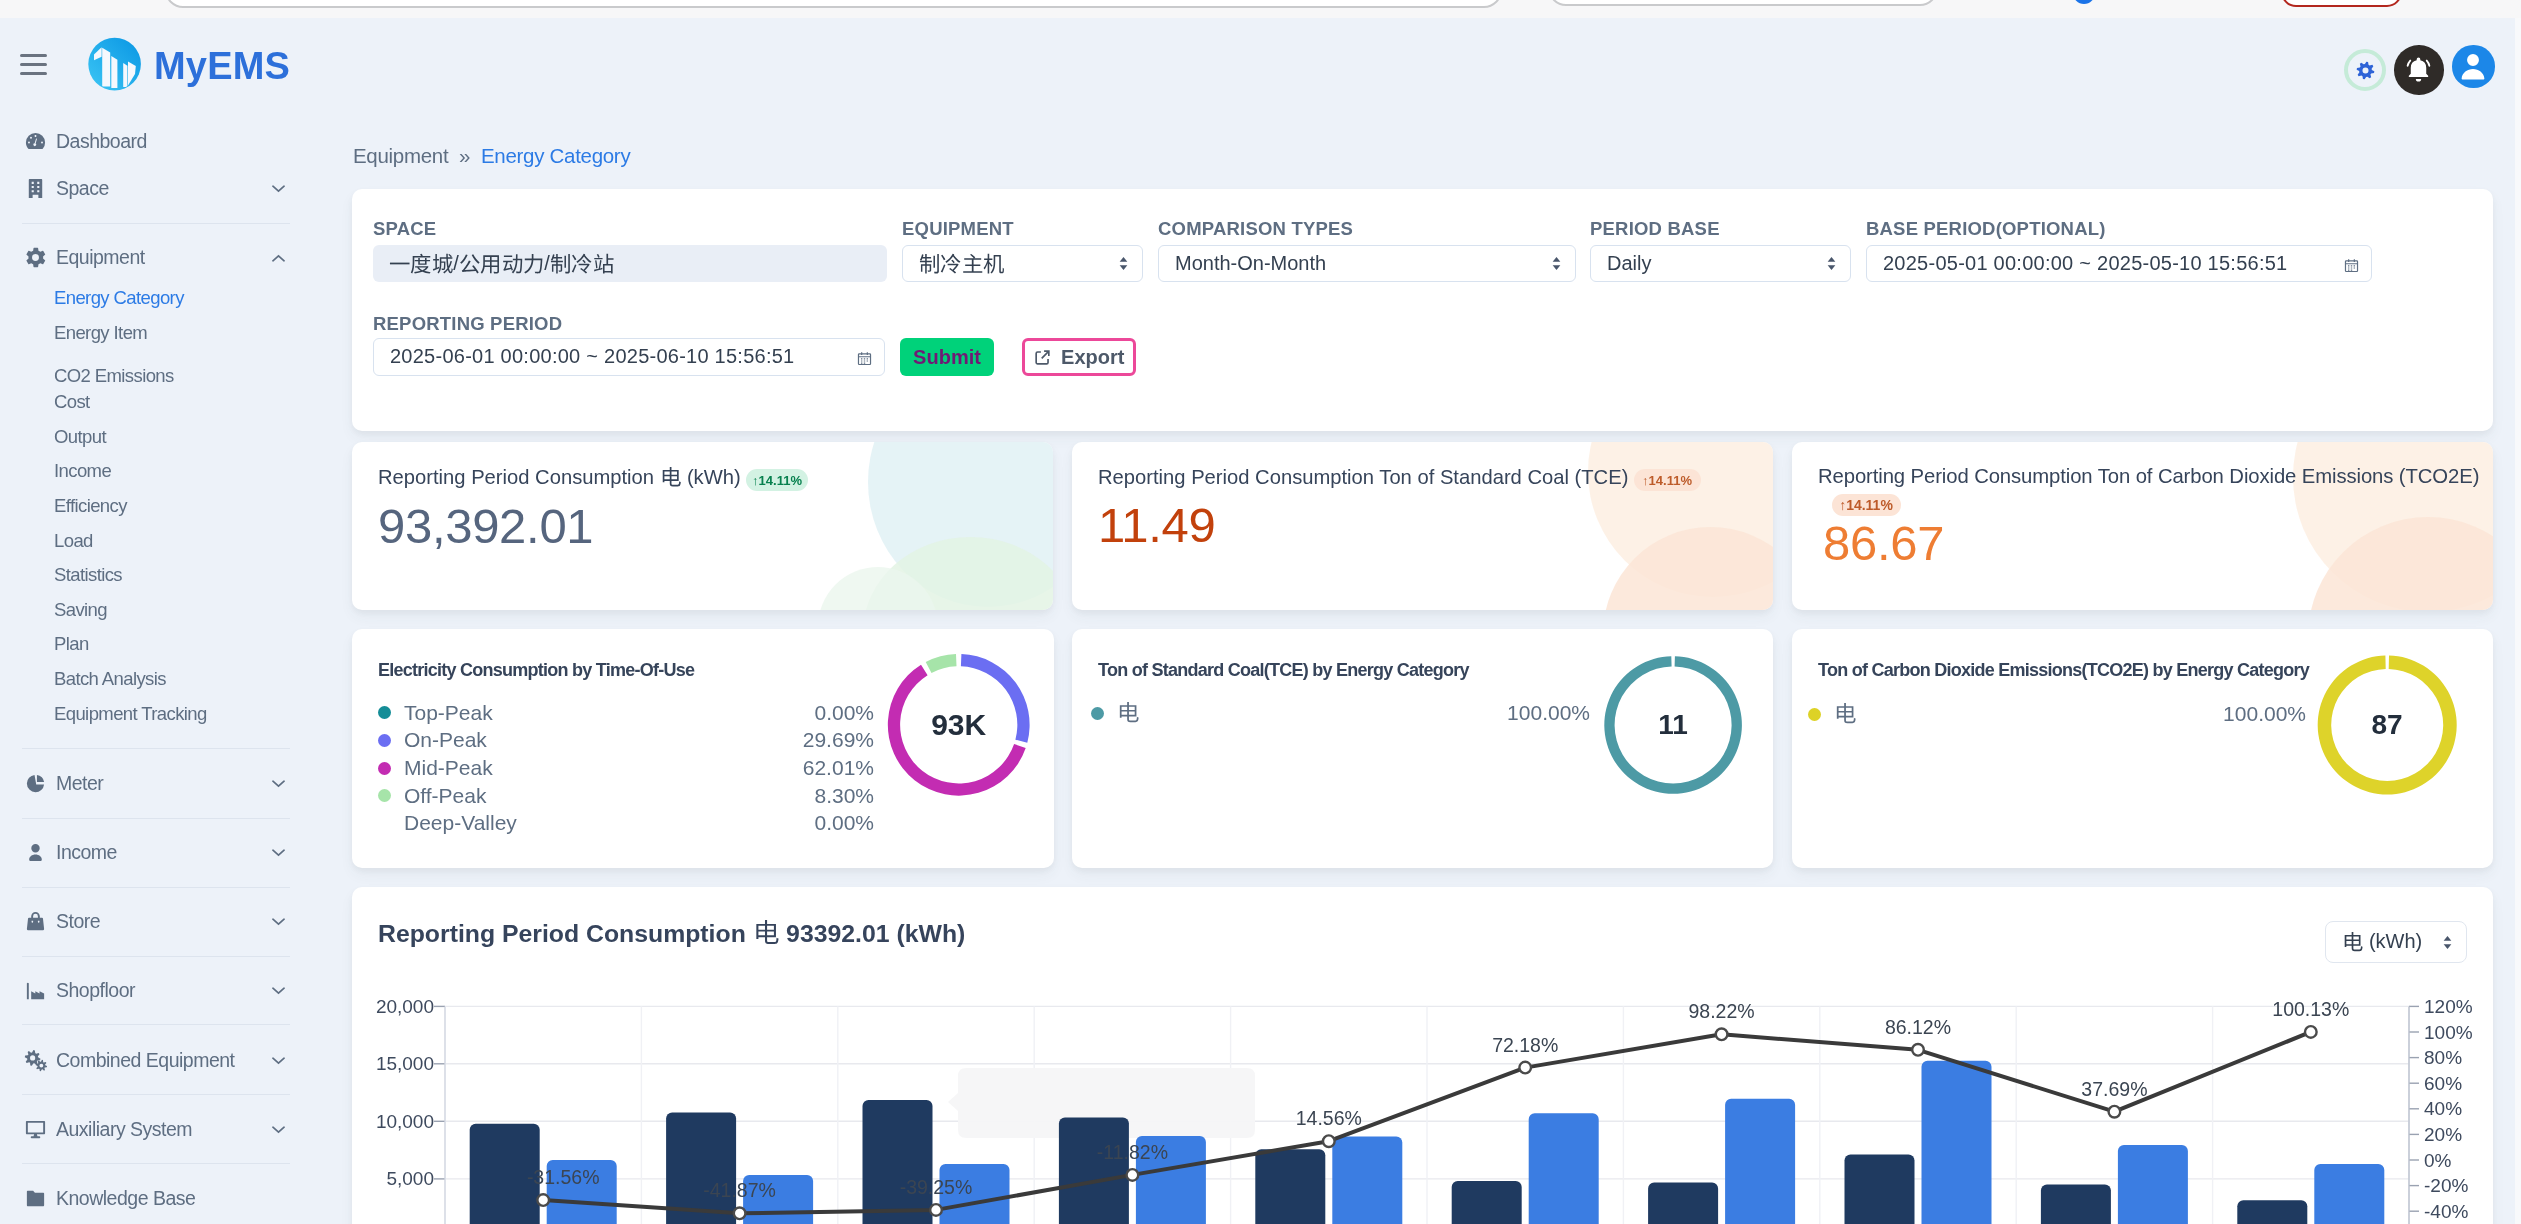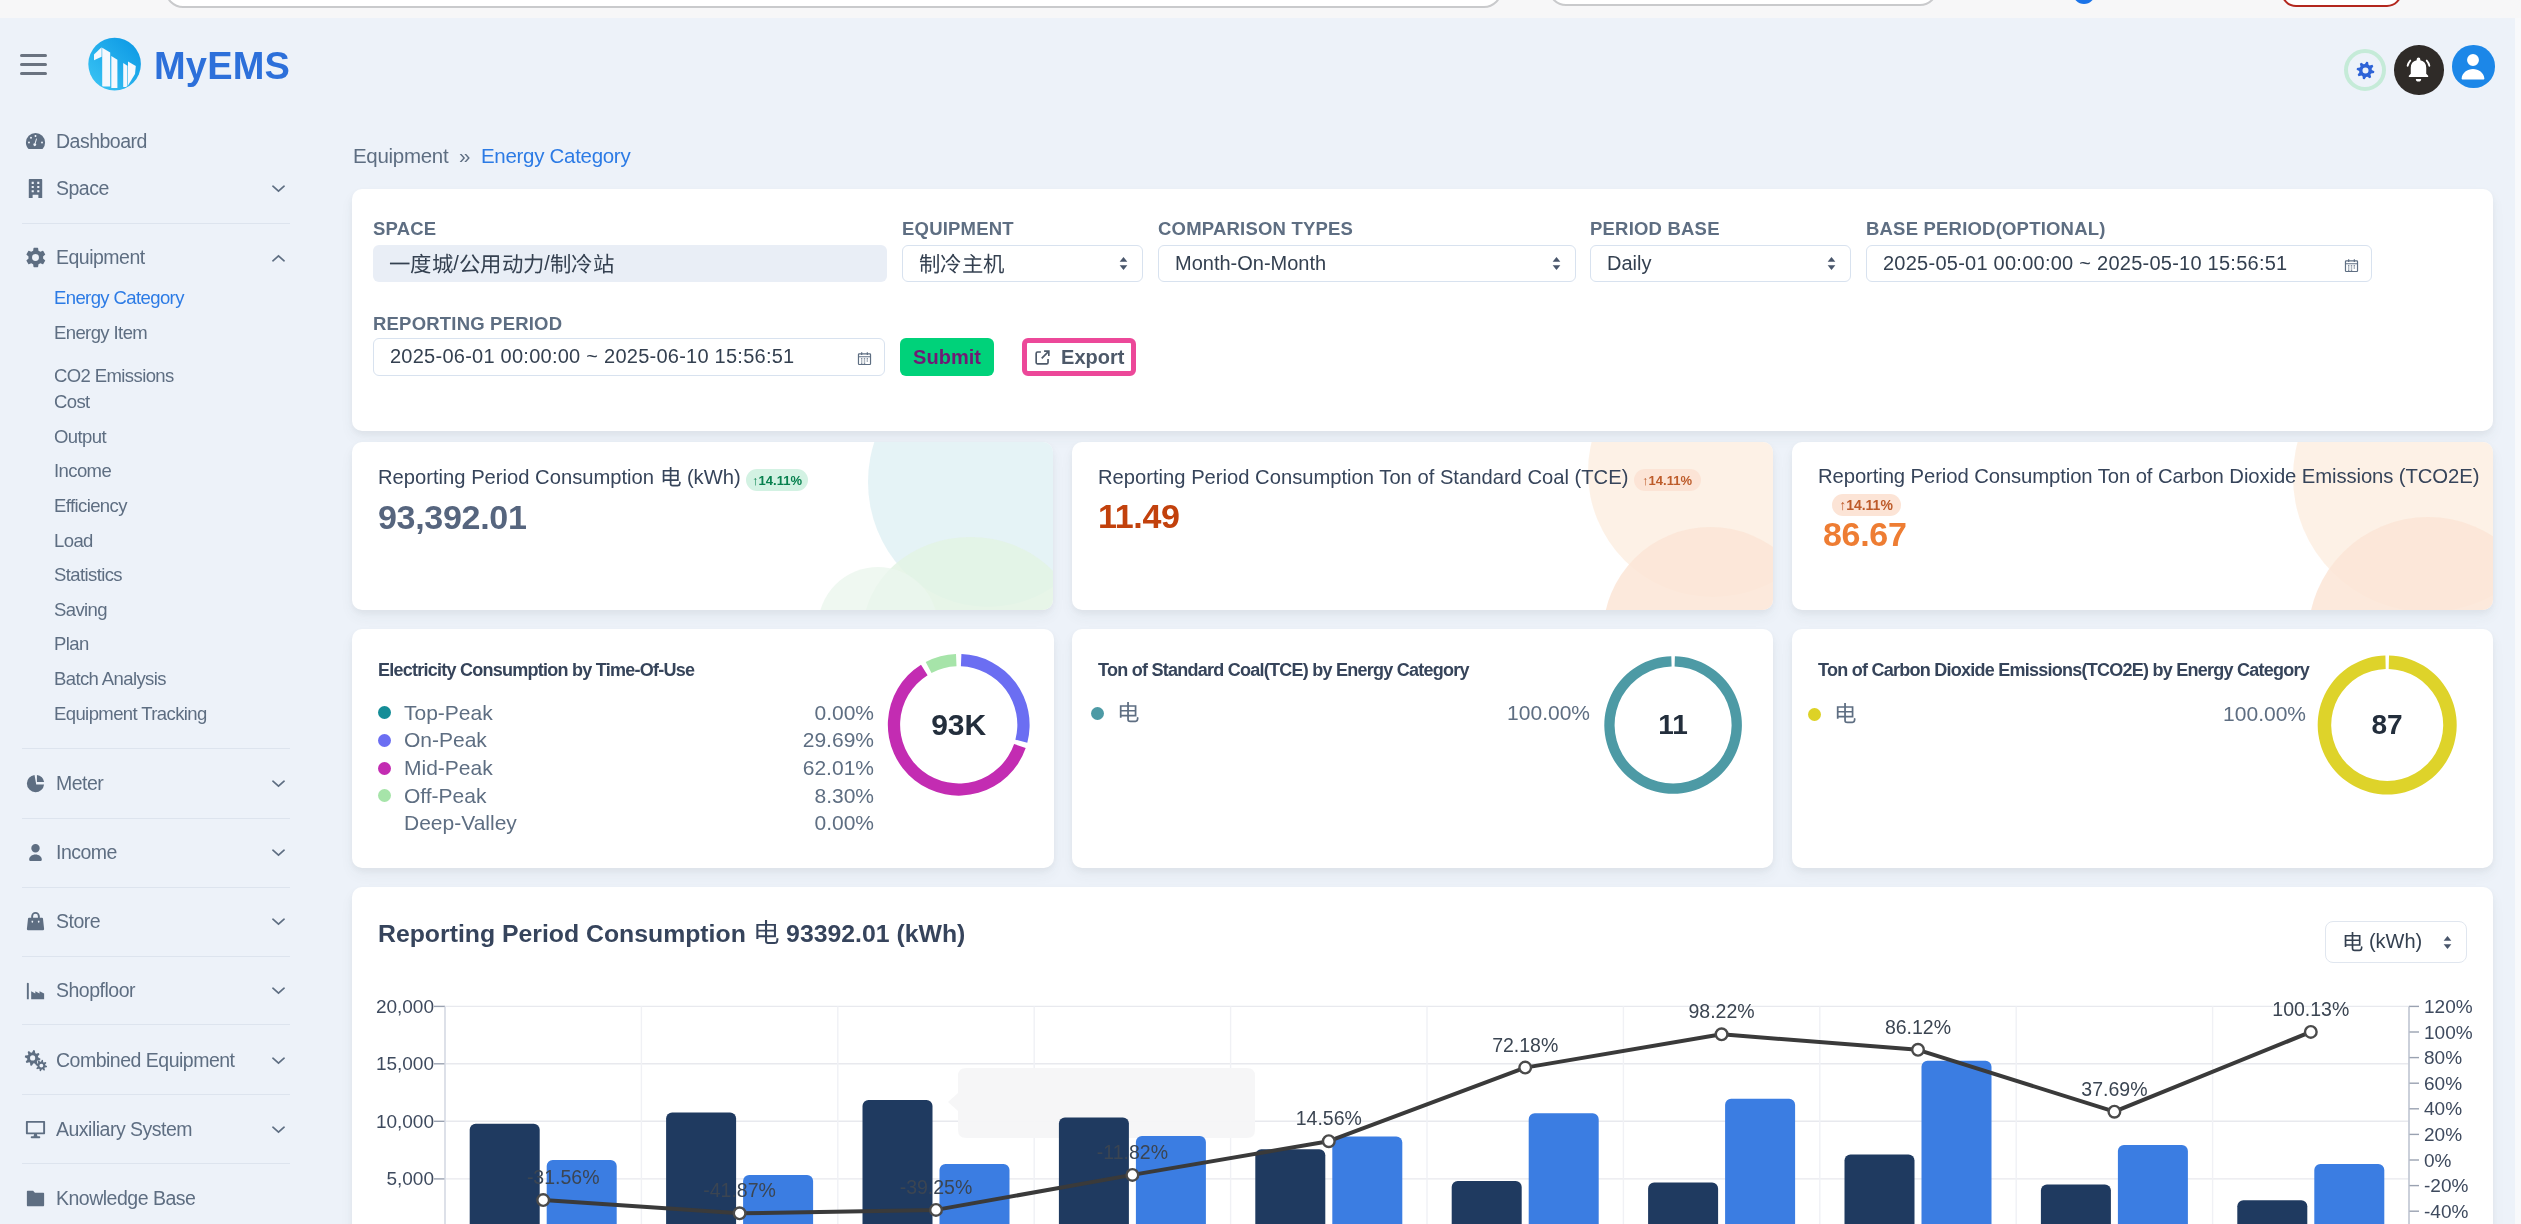--- a/index.html
+++ b/index.html
@@ -30,21 +30,21 @@
 .inp.white{background:#fff;border:1px solid #d8e2ef}
 .sort{position:absolute;width:11px;height:15px;right:13px;top:10px}
 .cal{position:absolute;width:17px;height:19px;right:11px;top:10px}
 .btn{position:absolute;height:38px;border-radius:6px;font-size:20px;font-weight:600;display:flex;align-items:center;justify-content:center}
 .ext{width:19px;height:19px;margin-right:9px}
 
 .sctitle{position:absolute;font-size:20.2px;font-weight:500;color:#36445a;white-space:nowrap}
 .pill{position:absolute;height:22px;border-radius:11px;font-size:13px;font-weight:700;display:flex;align-items:center;justify-content:center}
 .pill.green{background:#d3f2e3;color:#07804e}
 .pill.orange{background:#fce4d6;color:#bd5b2a}
-.bignum{position:absolute;font-size:34px;font-weight:700;letter-spacing:-0.3px}
+.bignum{position:absolute;font-size:49px;font-weight:400;letter-spacing:-0.3px}
 
 .lrow{position:absolute;left:378px;width:496px;height:28px;display:flex;align-items:center;font-size:21px;color:#5e6e82}
 .dot{width:13px;height:13px;border-radius:50%;margin-right:13px;flex:0 0 13px}
 .lt{flex:1}
 .lp{text-align:right}
 .albl{font-size:19px;fill:#3e4a5e}
 .plbl{font-size:19.5px;fill:#3b4552}
 .ctitle{position:absolute;font-size:18px;font-weight:700;color:#36445a;letter-spacing:-0.75px}
 .dnum{position:absolute;font-size:28px;font-weight:700;color:#232e3c;transform:translate(-50%,-50%)}
 .chartsvg{position:absolute;left:352px;top:887px}
@@ -278,21 +278,21 @@
       <path stroke="#5e6e82" stroke-width="1.7" d="M3.5 9.5h17M8 3v4M16 3v4"></path>
       <path stroke="#5e6e82" stroke-width="1.6" d="M7 12.5h2M11 12.5h2M15 12.5h2M7 15.5h2M11 15.5h2M15 15.5h2M7 18.5h2M11 18.5h2"></path>
     </svg></div>
 <div class="flabel" style="left:373px;top:313px">REPORTING PERIOD</div>
 <div class="inp white" style="left:373px;top:338px;width:511.5px;letter-spacing:0.25px">2025-06-01 00:00:00 ~ 2025-06-10 15:56:51<svg viewBox="0 0 24 24" class="cal">
       <path fill="none" stroke="#5e6e82" stroke-width="1.7" d="M4.5 5.5h15a1 1 0 0 1 1 1v13a1 1 0 0 1-1 1h-15a1 1 0 0 1-1-1v-13a1 1 0 0 1 1-1z"></path>
       <path stroke="#5e6e82" stroke-width="1.7" d="M3.5 9.5h17M8 3v4M16 3v4"></path>
       <path stroke="#5e6e82" stroke-width="1.6" d="M7 12.5h2M11 12.5h2M15 12.5h2M7 15.5h2M11 15.5h2M15 15.5h2M7 18.5h2M11 18.5h2"></path>
     </svg></div>
 <div class="btn" style="left:900px;top:338px;width:94px;background:#00d27a;color:#701a75">Submit</div>
-<div class="btn" style="left:1021.5px;top:338px;width:114.5px;background:#fff;border:5px solid #ec4899;color:#4d5969"><svg viewBox="0 0 24 24" class="ext">
+<div class="btn" style="left:1021.5px;top:338px;width:114.5px;background:#fff;border:3px solid #ec4899;color:#4d5969"><svg viewBox="0 0 24 24" class="ext">
       <path fill="none" stroke="#4d5969" stroke-width="2.1" d="M10 5H5.8A1.8 1.8 0 0 0 4 6.8v11.4A1.8 1.8 0 0 0 5.8 20h11.4a1.8 1.8 0 0 0 1.8-1.8V14"></path>
       <path fill="none" stroke="#4d5969" stroke-width="2.1" d="M14 4h6v6M20 4l-9 9"></path>
     </svg>Export</div>
 
 <div class="card" style="left:352px;top:442px;width:701px;height:168px;overflow:hidden">
 <div style="position:absolute;right:-55px;top:-85px;width:240px;height:250px;border-radius:50%;background:#dff0f4;opacity:.8"></div>
 <div style="position:absolute;right:-25px;top:95px;width:215px;height:190px;border-radius:50%;background:#e3f3e4;opacity:.85"></div>
 <div style="position:absolute;right:115px;top:125px;width:120px;height:120px;border-radius:50%;background:#ebf6ee;opacity:.8"></div>
 </div>
 <div class="sctitle" style="left:378px;top:466px">Reporting Period Consumption <svg class="cg" viewBox="0 -880 1000 1000">

